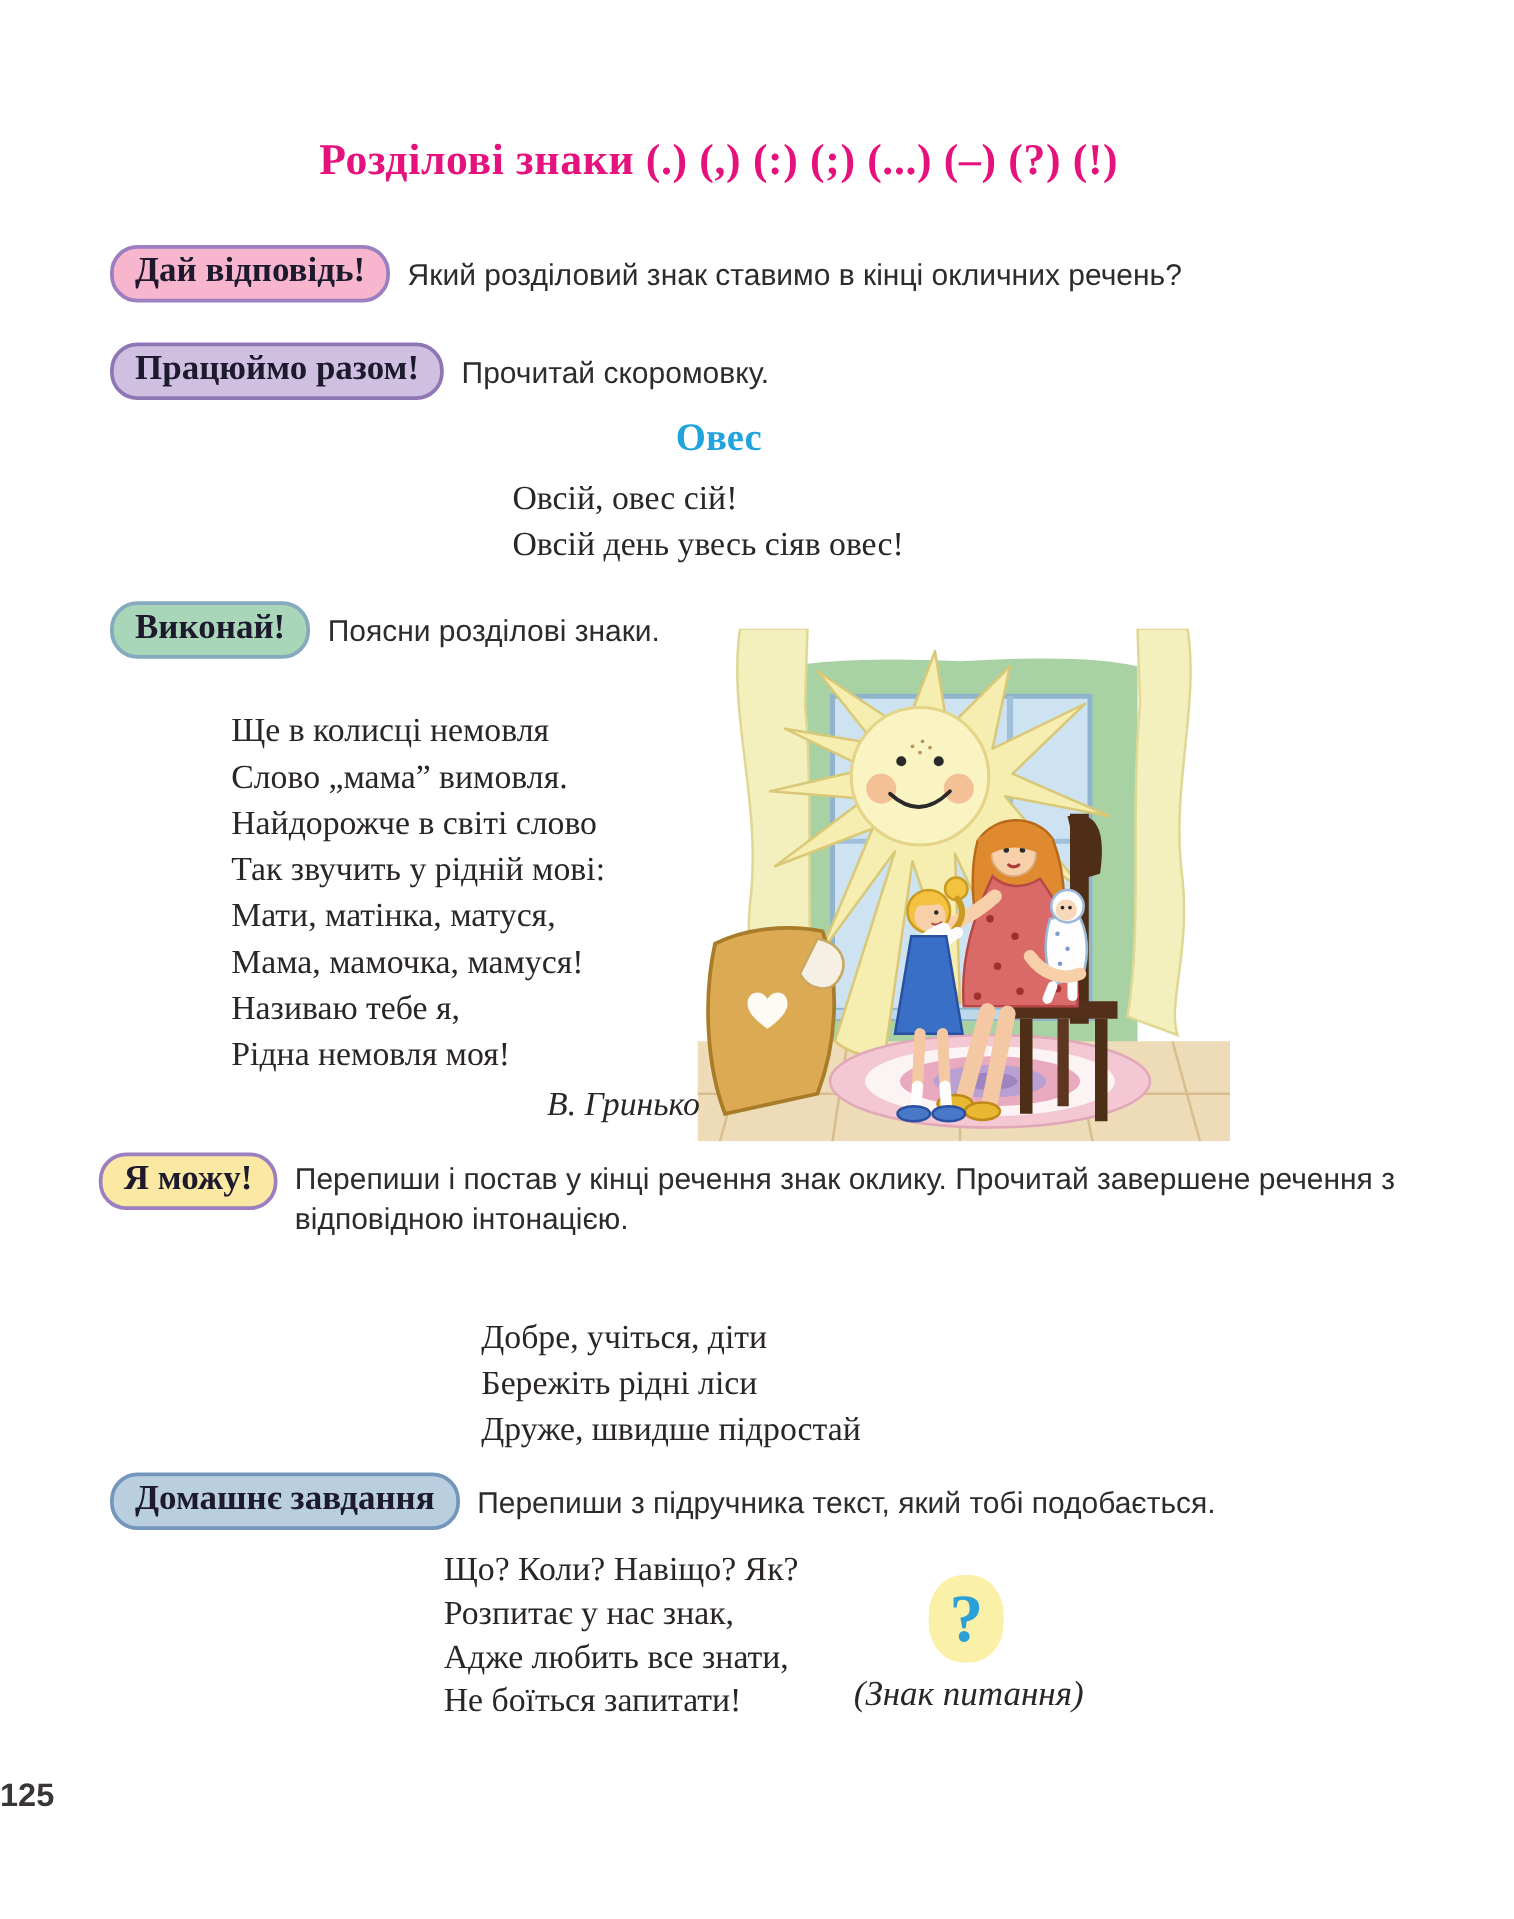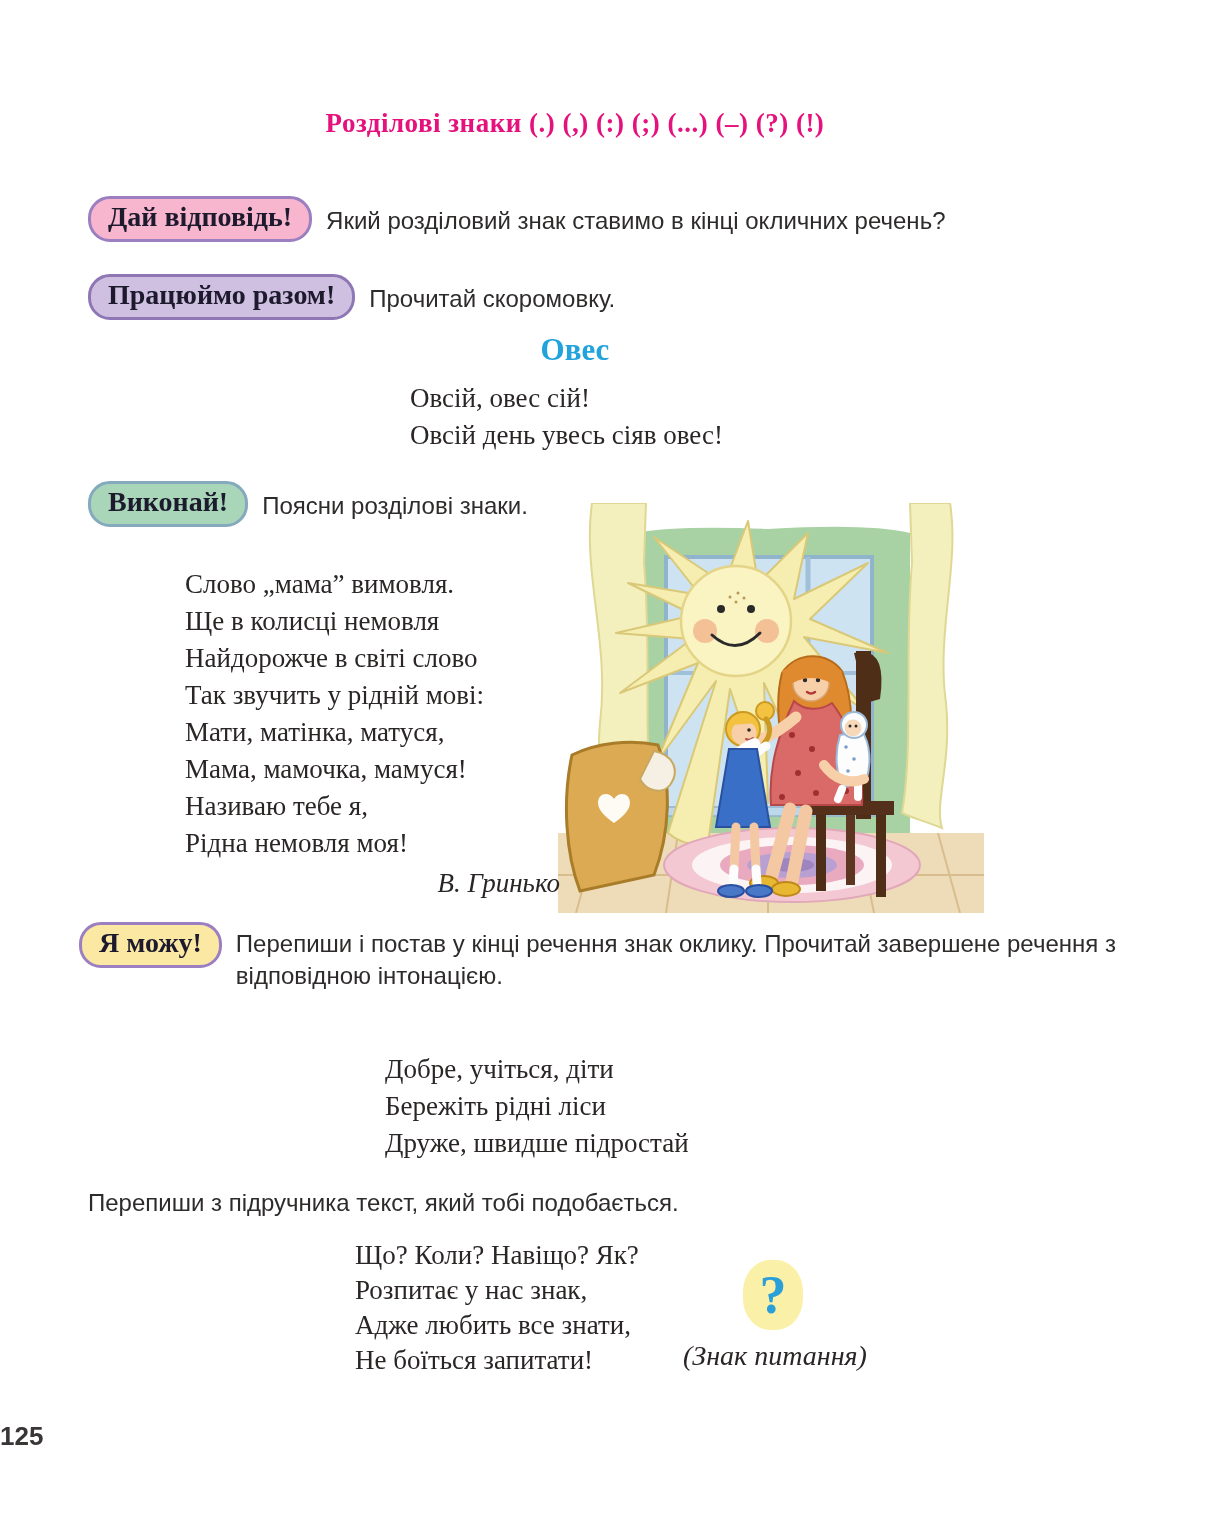--- a/index.html
+++ b/index.html
@@ -15,21 +15,21 @@
     font-family:"Liberation Serif",serif;
     color:var(--text-dark);
     overflow:hidden;
   }
   .abs{position:absolute;}
 
   
   #page-title{
     top:108px;left:0;width:1150px;
     text-align:center;
-    font-size:27px;font-weight:bold;
+    font-size:35px;font-weight:bold;
     color:var(--title-magenta);
     letter-spacing:.5px;
   }
 
   
   .badge{
     display:inline-block;
     border-radius:22px;
     border:3px solid #9b7fc0;
     padding:4px 17px 8px 17px;
@@ -234,22 +234,22 @@
       <line x1="178" y1="324" x2="176" y2="366" stroke="#f4c8a2" stroke-width="9" stroke-linecap="round"></line>
       <line x1="196" y1="324" x2="198" y2="366" stroke="#f4c8a2" stroke-width="9" stroke-linecap="round"></line>
       <line x1="176" y1="366" x2="175" y2="380" stroke="#fdfdfd" stroke-width="9" stroke-linecap="round"></line>
       <line x1="198" y1="366" x2="199" y2="380" stroke="#fdfdfd" stroke-width="9" stroke-linecap="round"></line>
       <ellipse cx="173" cy="388" rx="13" ry="6" fill="#4a78c8" stroke="#2a50a0" stroke-width="2"></ellipse>
       <ellipse cx="201" cy="388" rx="13" ry="6" fill="#4a78c8" stroke="#2a50a0" stroke-width="2"></ellipse>
     </g>
   </svg>
 
   <div class="abs poem" style="top:566px;left:185px;width:375px;">
+    <div>Ще в колисці немовля</div>
     <div>Слово „мама” вимовля.</div>
-    <div>Ще в колисці немовля</div>
     <div>Найдорожче в світі слово</div>
     <div>Так звучить у рідній мові:</div>
     <div>Мати, матінка, матуся,</div>
     <div>Мама, мамочка, мамуся!</div>
     <div>Називаю тебе я,</div>
     <div>Рідна немовля моя!</div>
     <div id="author">В. Гринько</div>
   </div>
 
   <div class="abs" id="ican-section">
@@ -257,20 +257,21 @@
     <span class="instruction">Перепиши і постав у кінці речення знак оклику. Прочитай завершене речення з відповідною інтонацією.</span>
   </div>
 
   <div class="abs poem" style="top:1020px;left:385px;margin-top:31px;">
     <div>Добре, учіться, діти</div>
     <div>Бережіть рідні ліси</div>
     <div>Друже, швидше підростай</div>
   </div>
 
   <div class="abs section-row" style="top:1178px;left:88px;">
+    <span class="badge badge-blue">Домашнє завдання</span>
     <span class="instruction">Перепиши з підручника текст, який тобі подобається.</span>
   </div>
 
   <div class="abs poem" style="top:1238px;left:355px;line-height:35px;">
     <div>Що? Коли? Навіщо? Як?</div>
     <div>Розпитає у нас знак,</div>
     <div>Адже любить все знати,</div>
     <div>Не боїться запитати!</div>
   </div>
 

